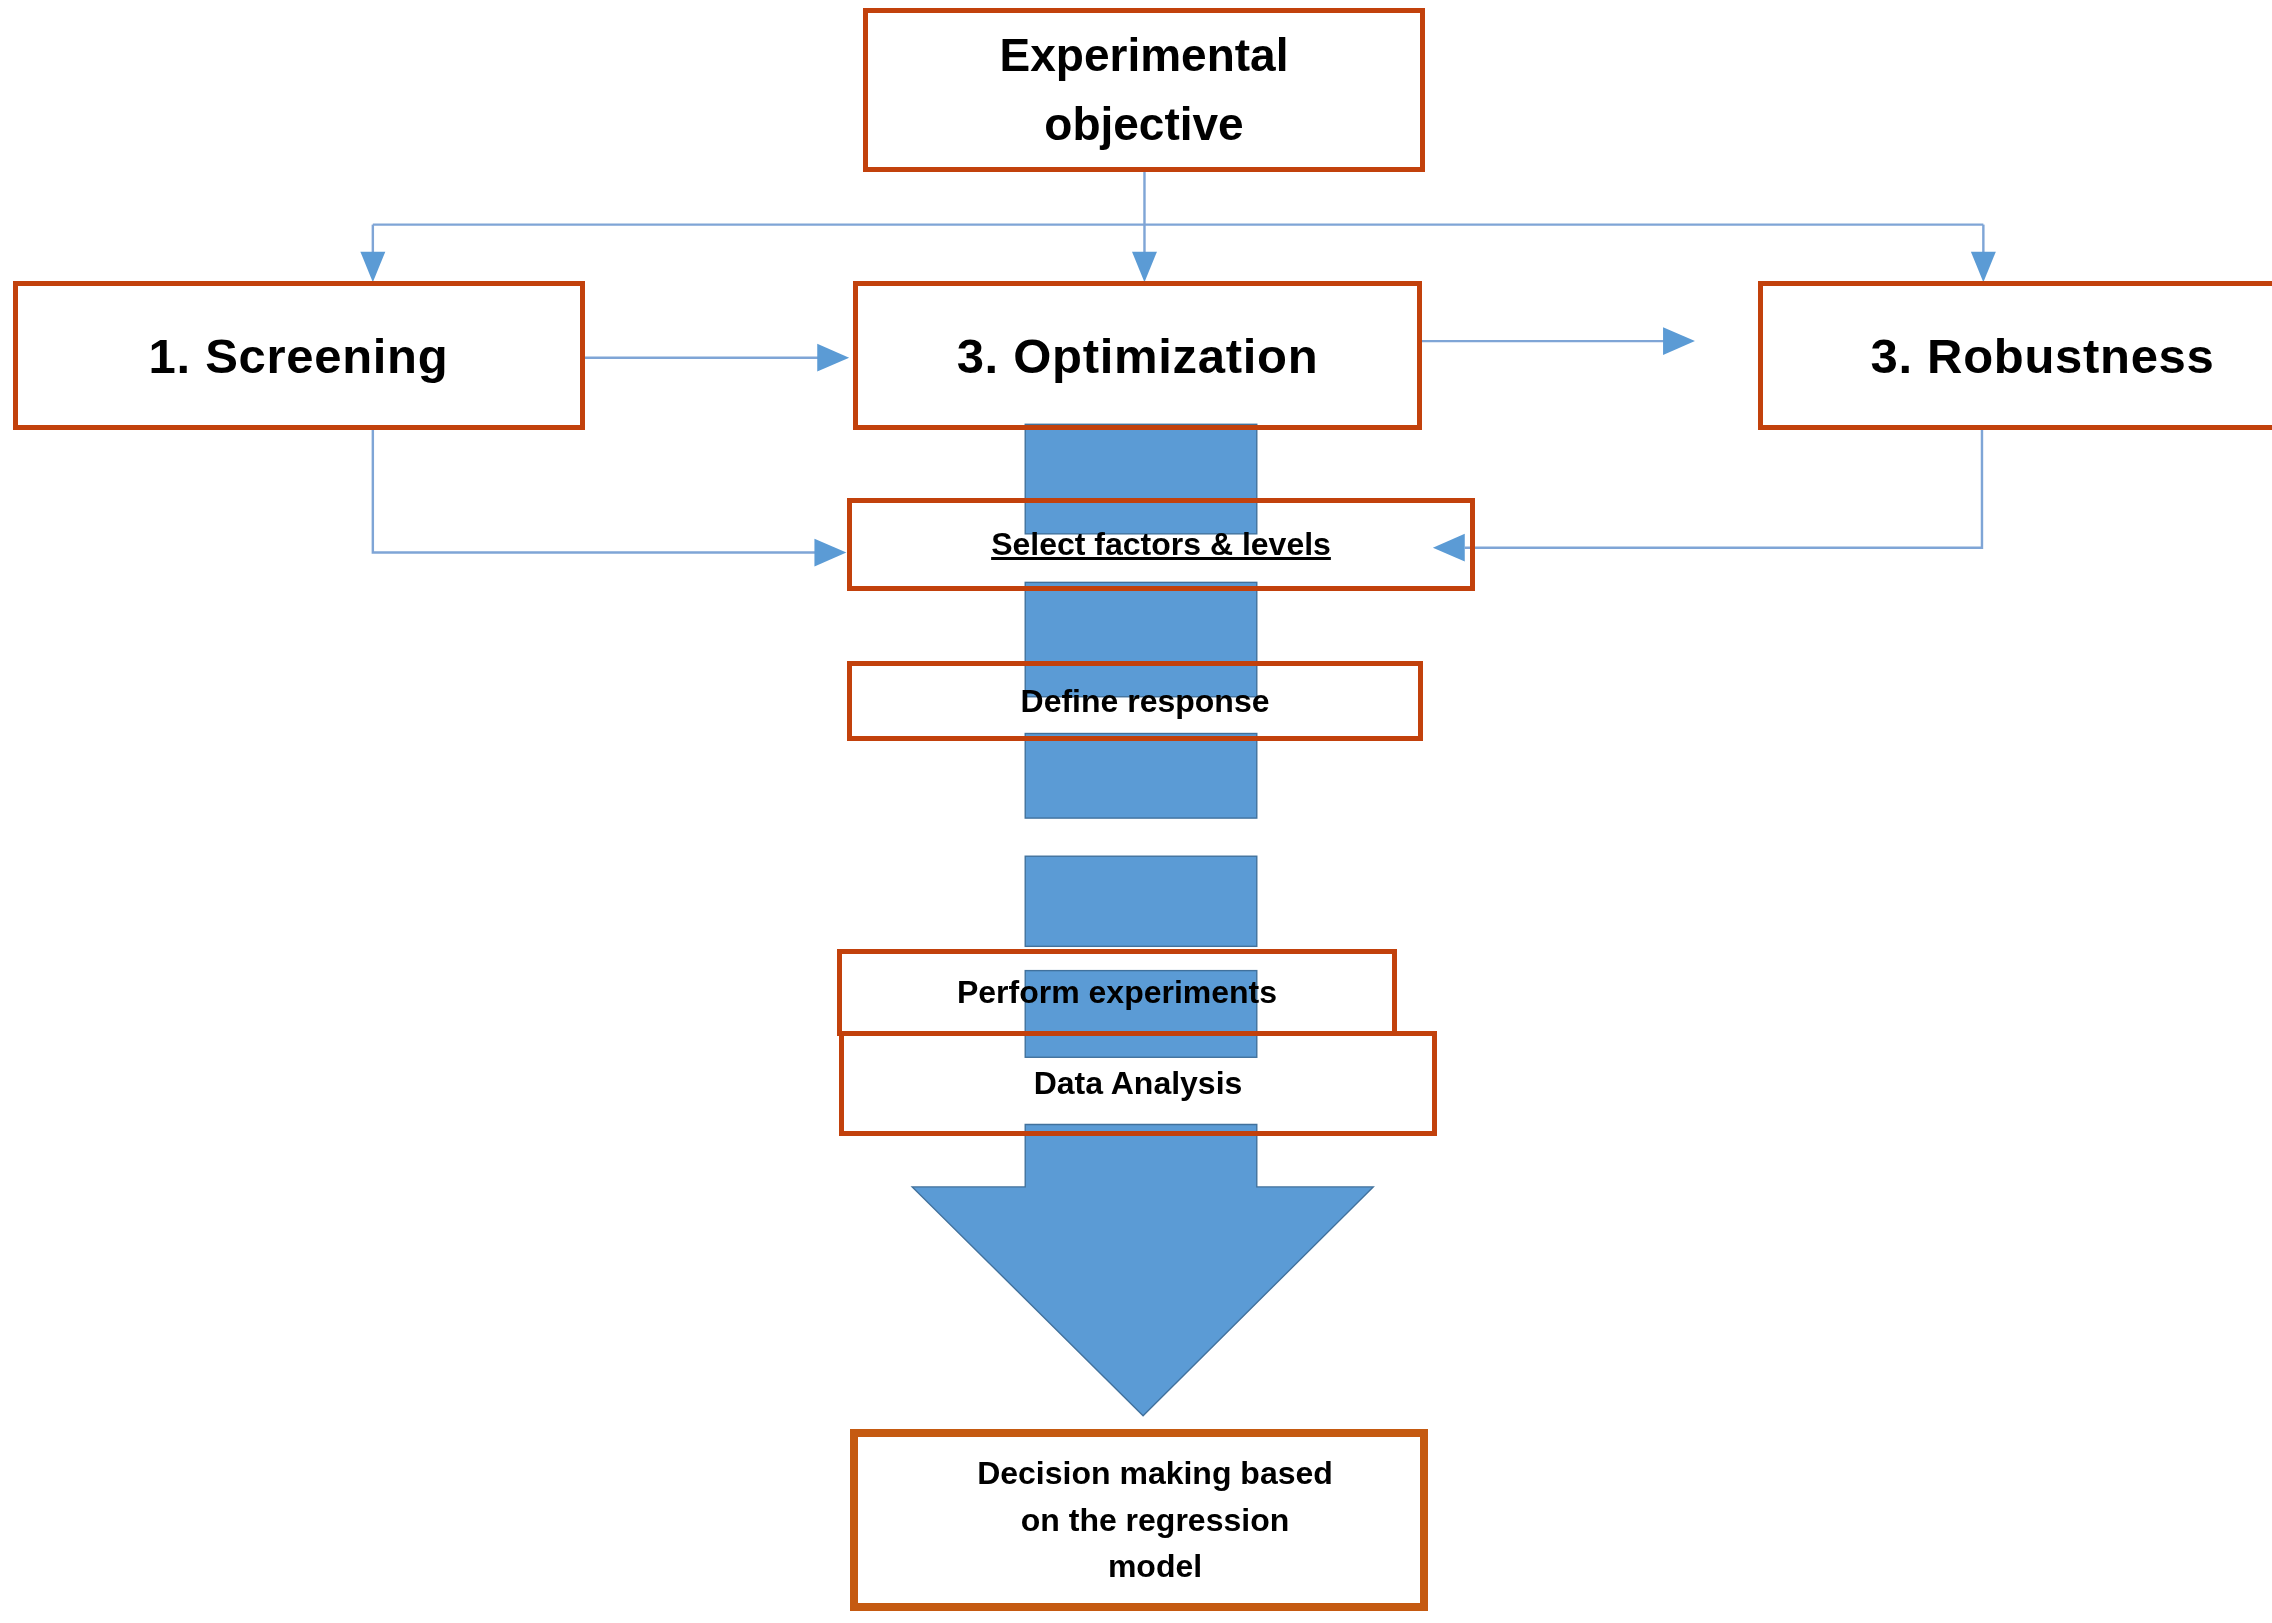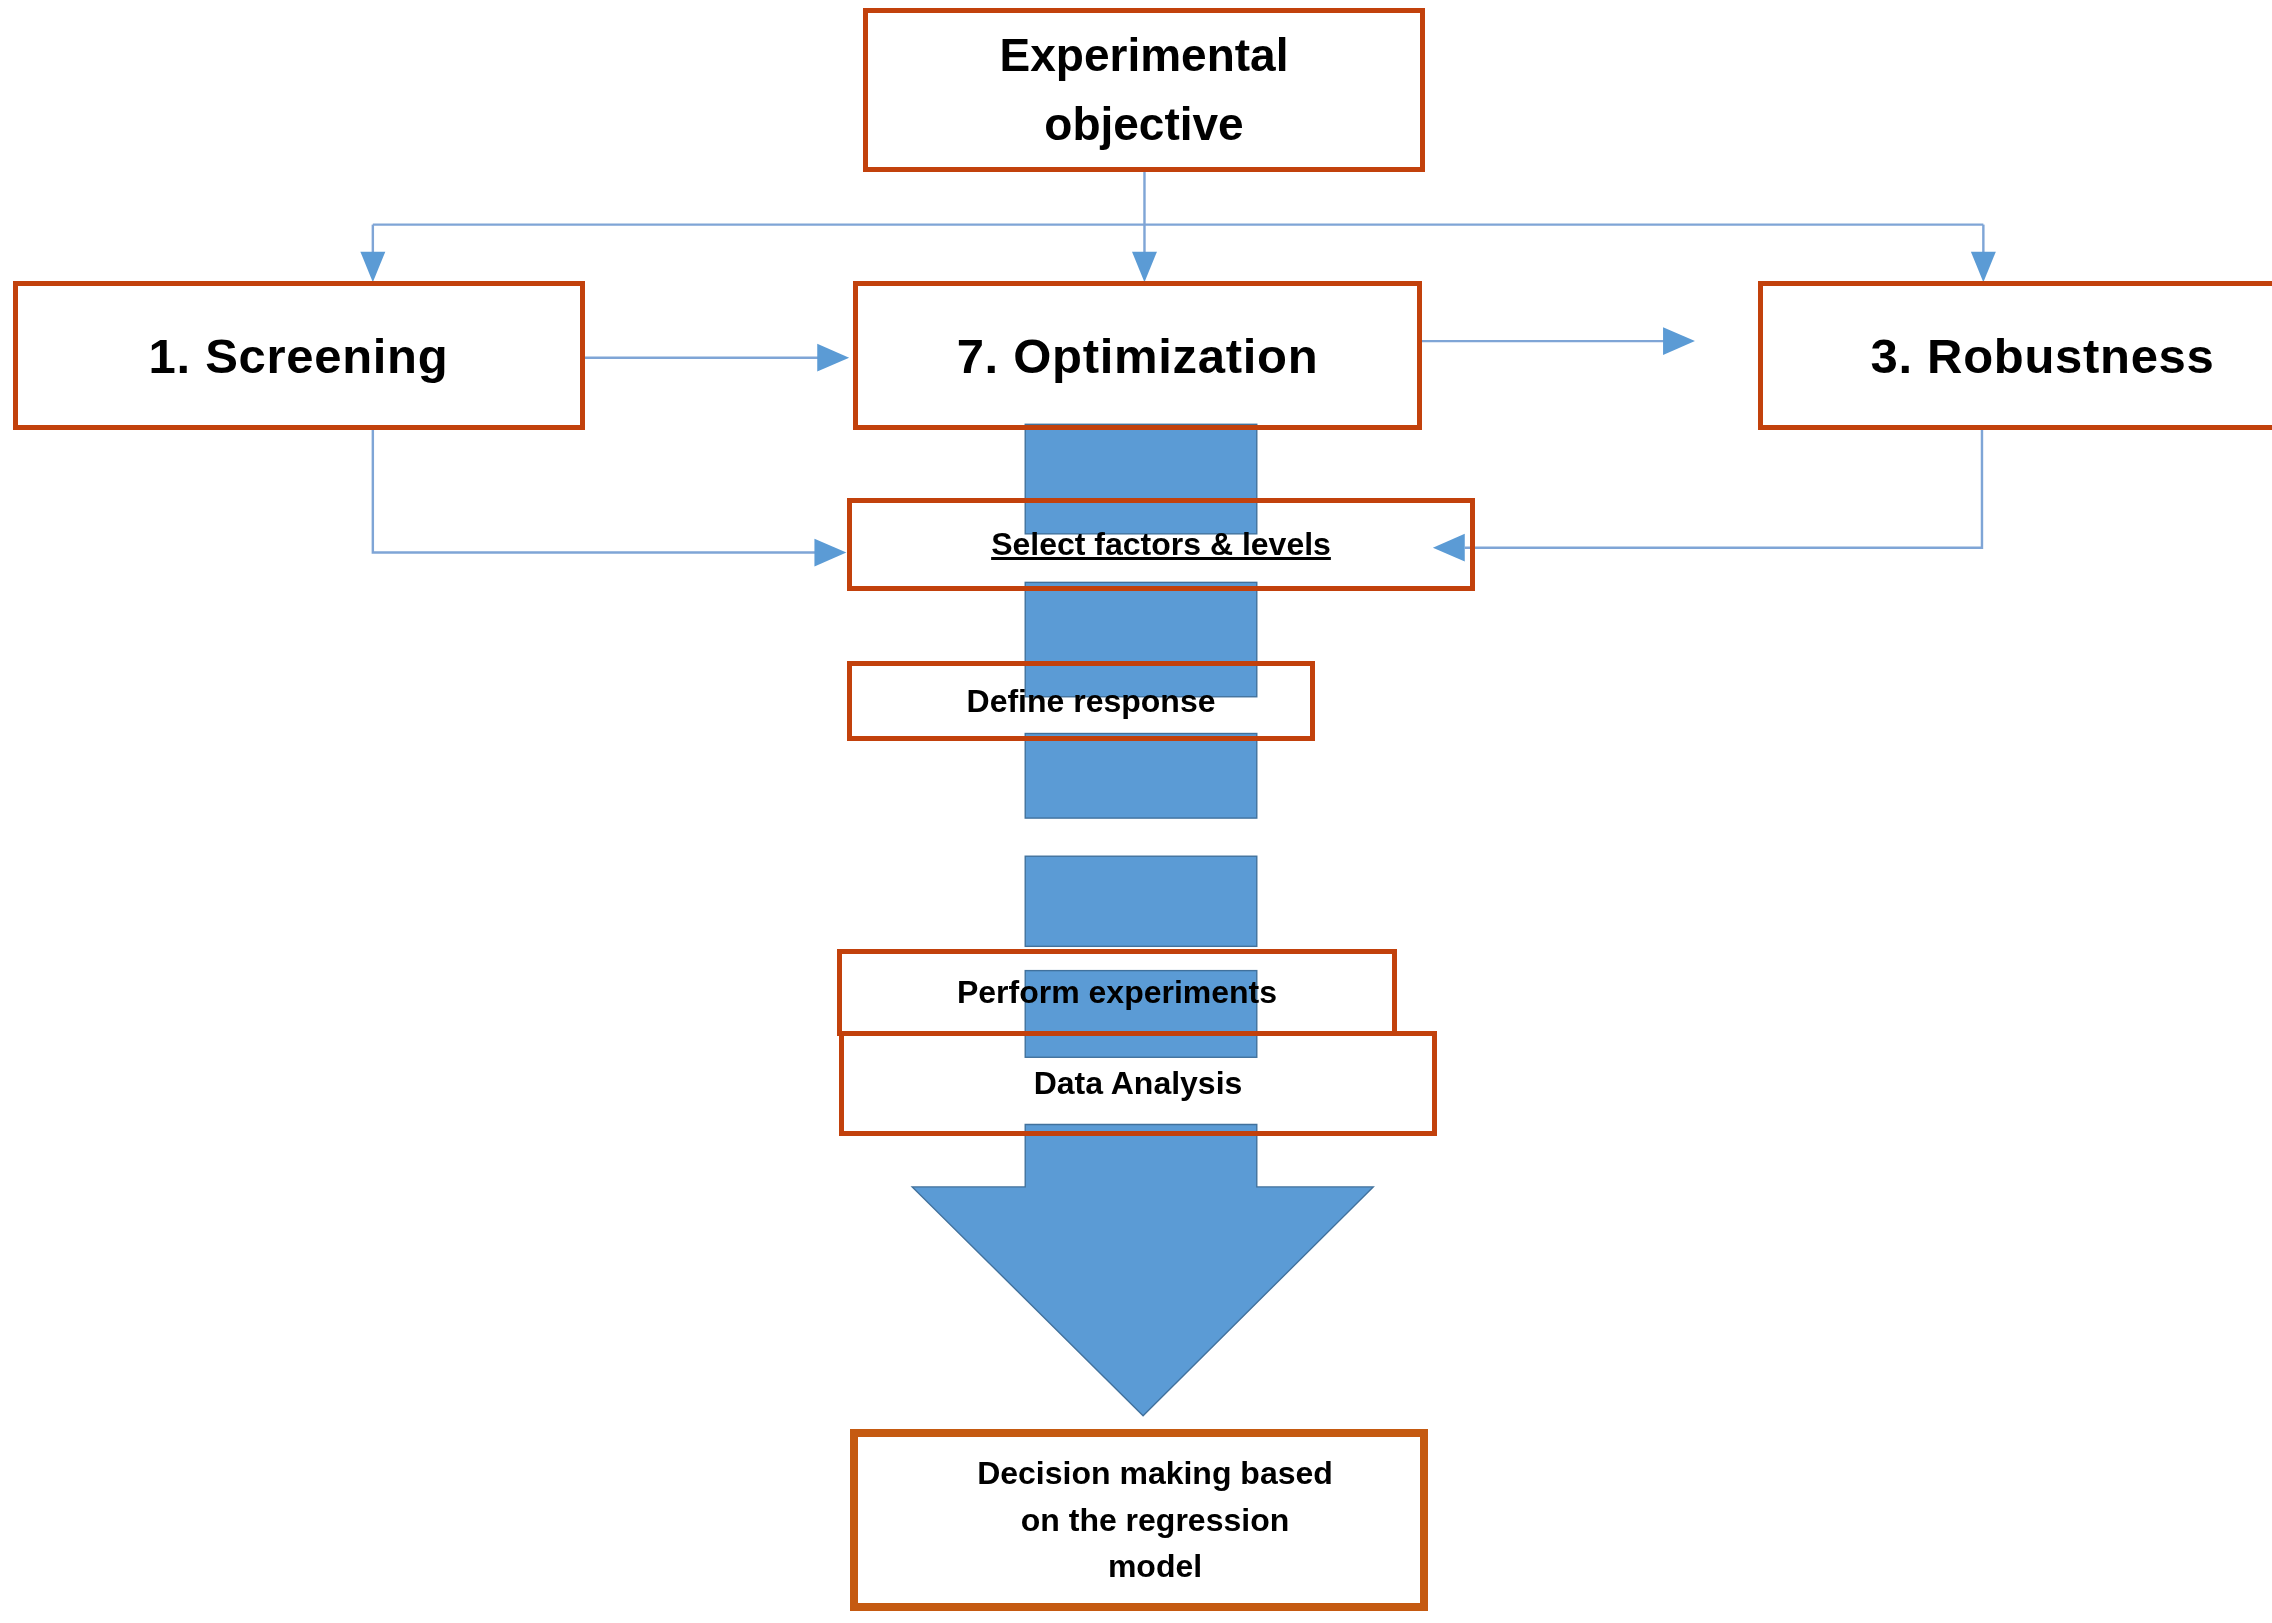--- a/index.html
+++ b/index.html
@@ -33,21 +33,21 @@
     border-width:8.3px;
     font-size:32px;
     line-height:1.45;
   }
   
   .n-eo        {left:863px;top:8.3px;  width:562px;height:164px;}
   .n-screen    {left:12.5px;  top:281px; width:572px;height:149px;}
   .n-opt       {left:853px;top:281px; width:569px;height:149px;}
   .n-robust    {left:1758px;top:281px; width:569px;height:149px;}
   .n-factors   {left:847px;top:498px; width:628px;height:93px;text-decoration:underline;}
-  .n-response  {left:847px;top:661px; width:468px;height:80px;padding-left:20px;}
+  .n-response  {left:847px;top:661px; width:576px;height:80px;padding-left:20px;}
   .n-model     {left:829px;top:786px;width:605px;height:100px;}
   .n-perform   {left:837px;top:949px;width:560px;height:87px;}
   .n-analysis  {left:839px;top:1031px;width:598px;height:105px;}
   .n-decision  {left:850px;top:1429px;width:578px;height:182px;padding-left:32px;}
 
   .thinline{stroke:#7fa5d6;stroke-width:3.5;fill:none;}
   .ahead{fill:#5b9bd5;stroke:none;}
   .shaft{fill:#5b9bd5;stroke:#41719c;stroke-width:2px;}
 </style>
 </head>
@@ -83,21 +83,21 @@
 
     <path class="thinline" d="M2858 620 V790 H2112"></path>
     <polygon class="ahead" points="2112,770 2112,810 2066,790"></polygon>
   </svg>
 
   <div class="node eo n-eo">Experimental
 objective</div>
 
   <div class="node big n-screen">1. Screening</div>
 
-  <div class="node big n-opt">7. Optimization</div>
+  <div class="node big n-opt">3. Optimization</div>
 
   <div class="node big n-robust">3. Robustness</div>
 
   <div class="node small n-factors">Select factors &amp; levels</div>
 
   <div class="node small n-response">Define response</div>
 
 
   <div class="node small n-perform">Perform experiments</div>
 

